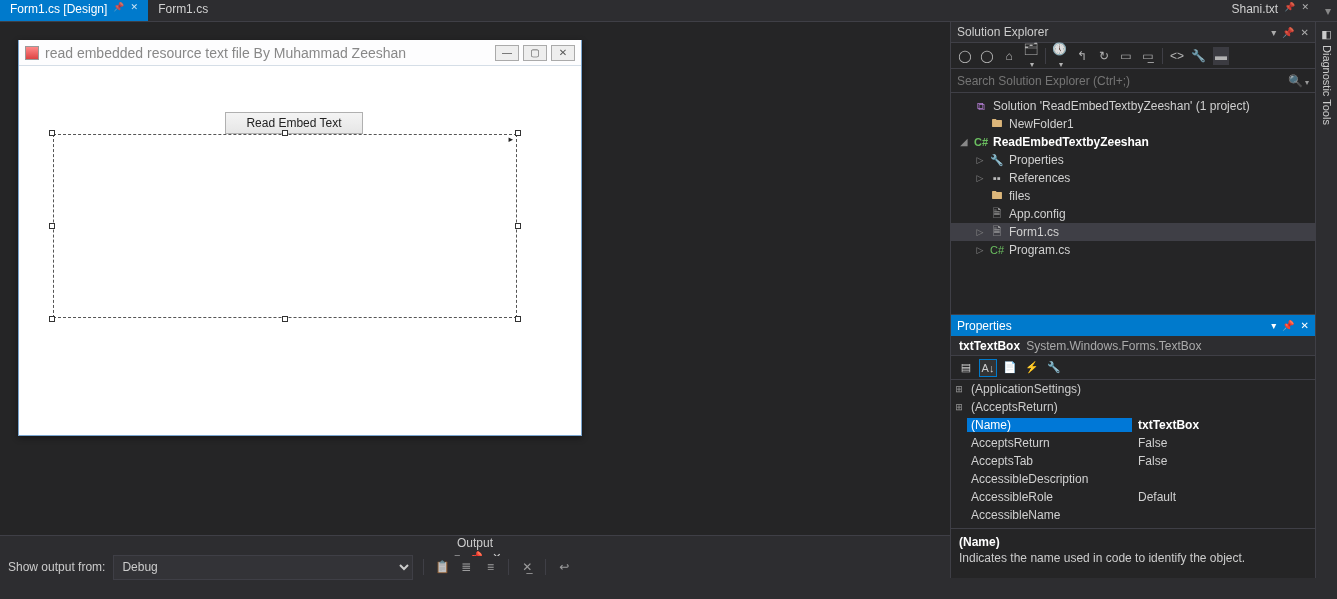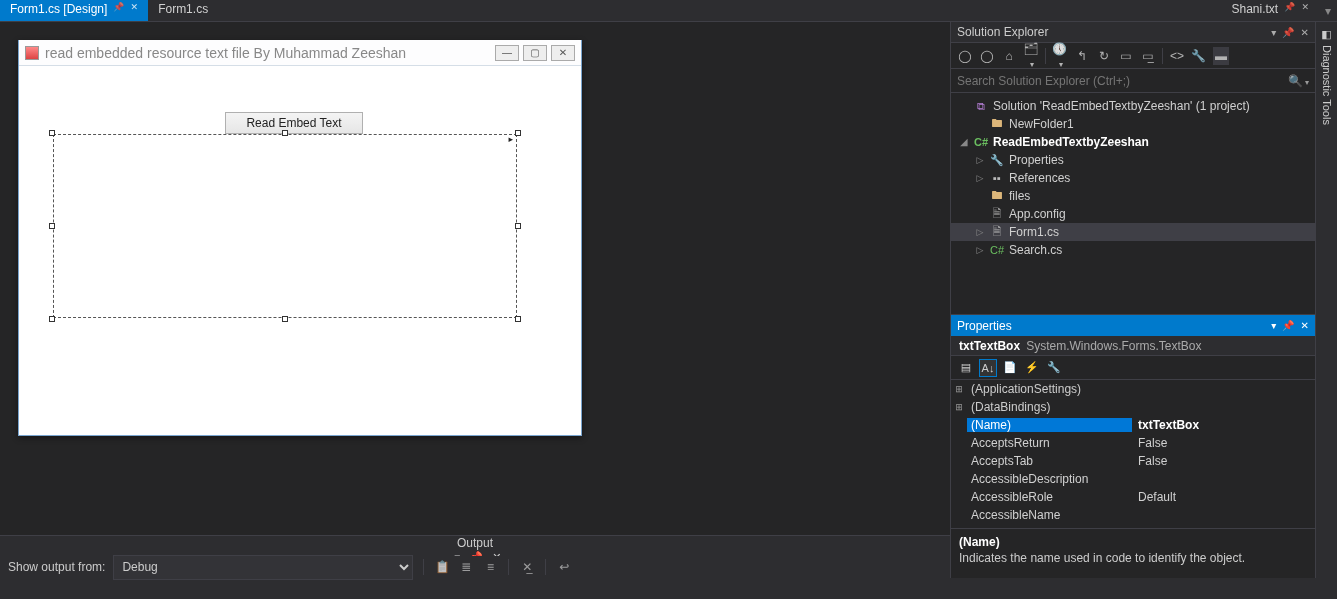--- a/index.html
+++ b/index.html
@@ -222,21 +222,21 @@
           <span>App.config</span>
         </div>
         <div class="node ind1 sel">
           <span class="exp">▷</span>
           <span class="nico cfg-ico">🗎</span>
           <span>Form1.cs</span>
         </div>
         <div class="node ind1">
           <span class="exp">▷</span>
           <span class="nico cs-ico">C#</span>
-          <span>Search.cs</span>
+          <span>Program.cs</span>
         </div>
       </div>
 
     <div class="props-panel">
       <div class="props-title-bar">
         <span class="t">Properties</span>
         <span class="ico">▾</span>
         <span class="ico">📌</span>
         <span class="ico">✕</span>
       </div>
@@ -252,21 +252,21 @@
         <span class="ico">🔧</span>
       </div>
       <div class="props-grid" id="props-grid">
           <div class="prow cat">
             <span class="exp">⊞</span>
             <span class="pname">(ApplicationSettings)</span>
             <span class="pval"></span>
           </div>
           <div class="prow cat">
             <span class="exp">⊞</span>
-            <span class="pname">(DataBindings)</span>
+            <span class="pname">(AcceptsReturn)</span>
             <span class="pval"></span>
           </div>
           <div class="prow sel">
             <span class="exp"></span>
             <span class="pname">(Name)</span>
             <span class="pval">txtTextBox</span>
           </div>
           <div class="prow">
             <span class="exp"></span>
             <span class="pname">AcceptsReturn</span>

